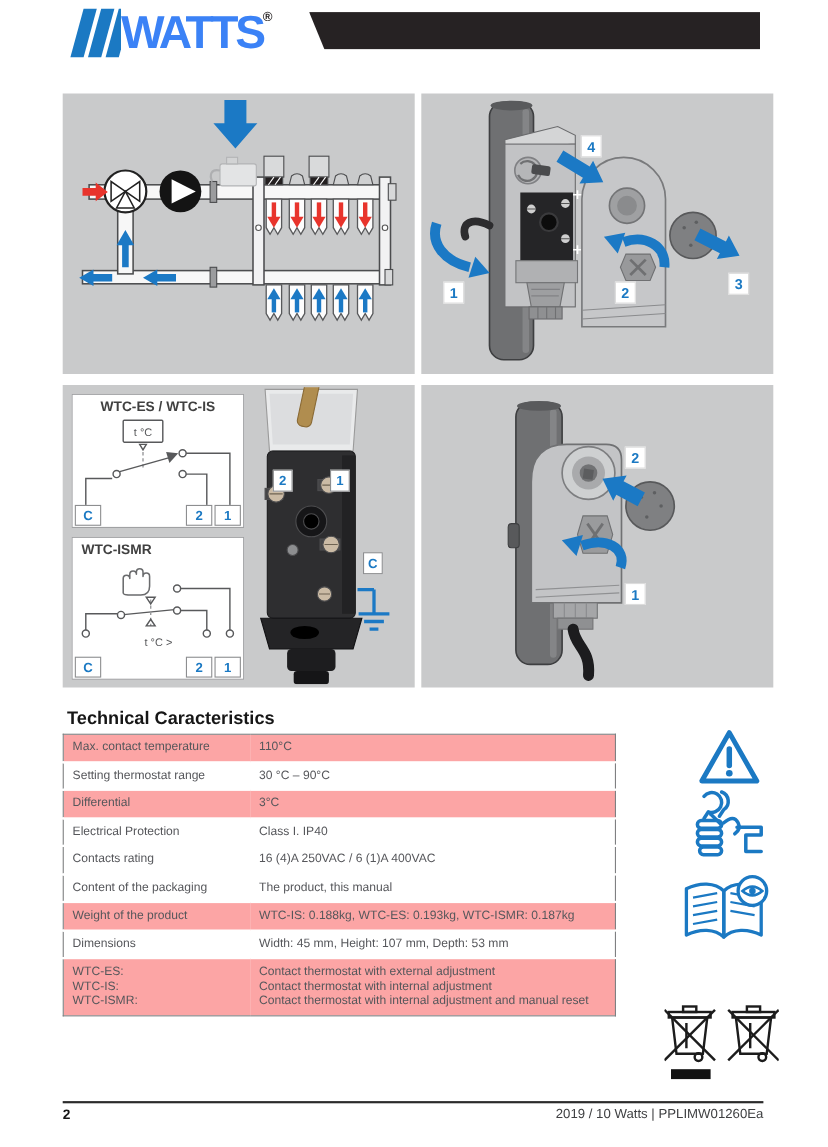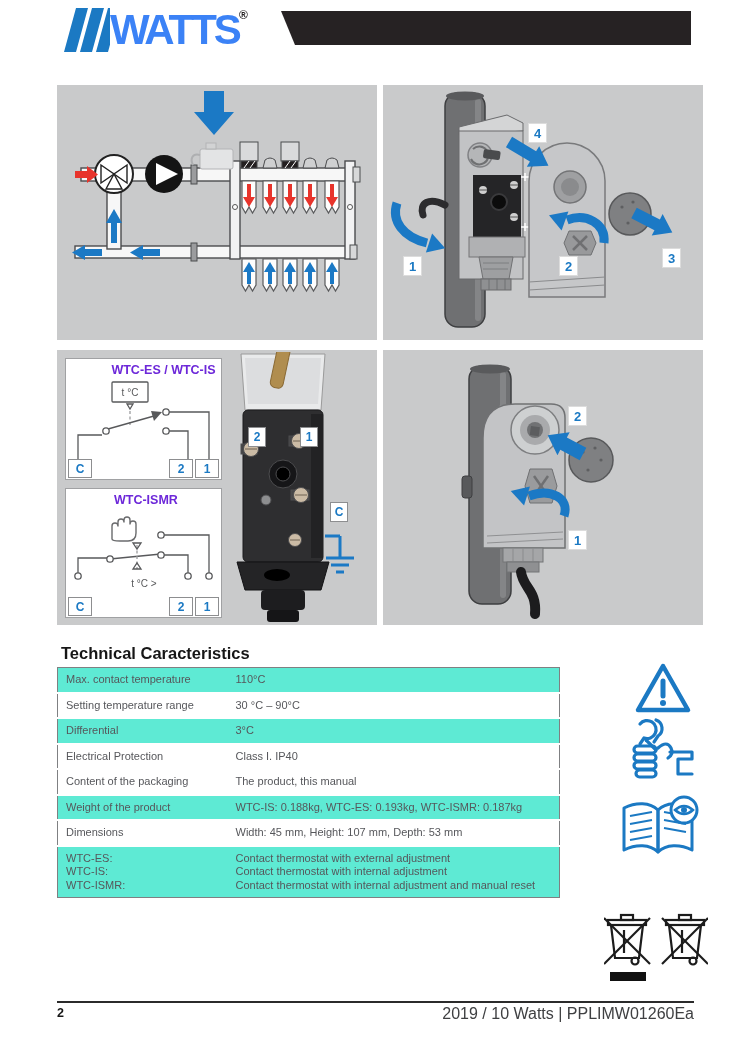--- a/index.html
+++ b/index.html
@@ -24,38 +24,38 @@
   .chip { position:absolute; background:#fff; color:#1b79c3; font-weight:bold; font-size:13px;
           width:19px; height:20px; display:flex; align-items:center; justify-content:center;
           border:1px solid #dcdcdc; }
   .term-chip { position:absolute; background:#fff; color:#1b79c3; font-weight:bold; font-size:12px;
           width:24px; height:19px; display:flex; align-items:center; justify-content:center;
           border:1px solid #8d8e90; }
 
   .wiring-box { position:absolute; background:#fff; border:1px solid #a0a1a3; }
   #wiring-box-1 { left:8px; top:8px; width:157px; height:122px; }
   #wiring-box-2 { left:8px; top:138px; width:157px; height:130px; }
-  .wiring-title { position:absolute; left:0; right:0; top:4px; text-align:center; color:#6d28d9;
-                  font-weight:bold; font-size:12.5px; letter-spacing:0;margin-left:40px; }
+  .wiring-title { position:absolute; left:0; right:0; top:4px; text-align:center; color:#404040;
+                  font-weight:bold; font-size:12.5px; letter-spacing:0; }
 
   
   .section-title { position:absolute; left:61px; top:644px; font-size:16.5px; font-weight:bold; color:#161616; }
   table.spec { position:absolute; left:57px; top:667px; width:503px; border-collapse:collapse;
                border:1px solid #7f8082; }
   table.spec td { font-size:11px; color:#56575b; line-height:13.5px; padding:5px 6px 5px 8px; vertical-align:top; }
   table.spec td.label { width:170px; }
-  table.spec tr.shaded { background:#5eead4; }
+  table.spec tr.shaded { background:#fca5a5; }
   table.spec tr:not(:last-child) td { border-bottom:2px solid #fff; }
 
   .side-icon { position:absolute; }
 
   
   .footer-rule { position:absolute; left:57px; top:1001px; width:637px; height:2px; background:#2b2b2b; }
   .page-number { position:absolute; left:57px; top:1006px; font-size:12.5px; font-weight:bold; color:#161616; }
-  .footer-ref { position:absolute; left:57px; top:1005px; width:637px; text-align:right; font-size:16px; color:#3f4042; }
+  .footer-ref { position:absolute; left:57px; top:1005px; width:637px; text-align:right; font-size:12px; color:#3f4042; }
 </style>
 </head>
 <body>
 
 <div>
 
   <div class="logo-row">
     <svg width="48" height="48" viewBox="0 0 48 48">
       <polygon points="14,2 26,2 14,46 2,46" fill="#1b79c3"></polygon>
       <polygon points="30,2 42,2 30,46 18,46" fill="#1b79c3"></polygon>
@@ -395,40 +395,48 @@
         <tr class="shaded">
           <td class="label">
             <div>Max. contact temperature</div>
           </td>
           <td class="value">
             <div>110°C</div>
           </td>
         </tr>
         <tr>
           <td class="label">
-            <div>Setting temperature range</div>
+            <div>Setting thermostat range</div>
           </td>
           <td class="value">
             <div>30 °C – 90°C</div>
           </td>
         </tr>
         <tr class="shaded">
           <td class="label">
             <div>Differential</div>
           </td>
           <td class="value">
             <div>3°C</div>
           </td>
         </tr>
         <tr>
           <td class="label">
             <div>Electrical Protection</div>
           </td>
           <td class="value">
             <div>Class I. IP40</div>
+          </td>
+        </tr>
+        <tr>
+          <td class="label">
+            <div>Contacts rating</div>
+          </td>
+          <td class="value">
+            <div>16 (4)A 250VAC  /  6 (1)A 400VAC</div>
           </td>
         </tr>
         <tr>
           <td class="label">
             <div>Content of the packaging</div>
           </td>
           <td class="value">
             <div>The product, this manual</div>
           </td>
         </tr>

